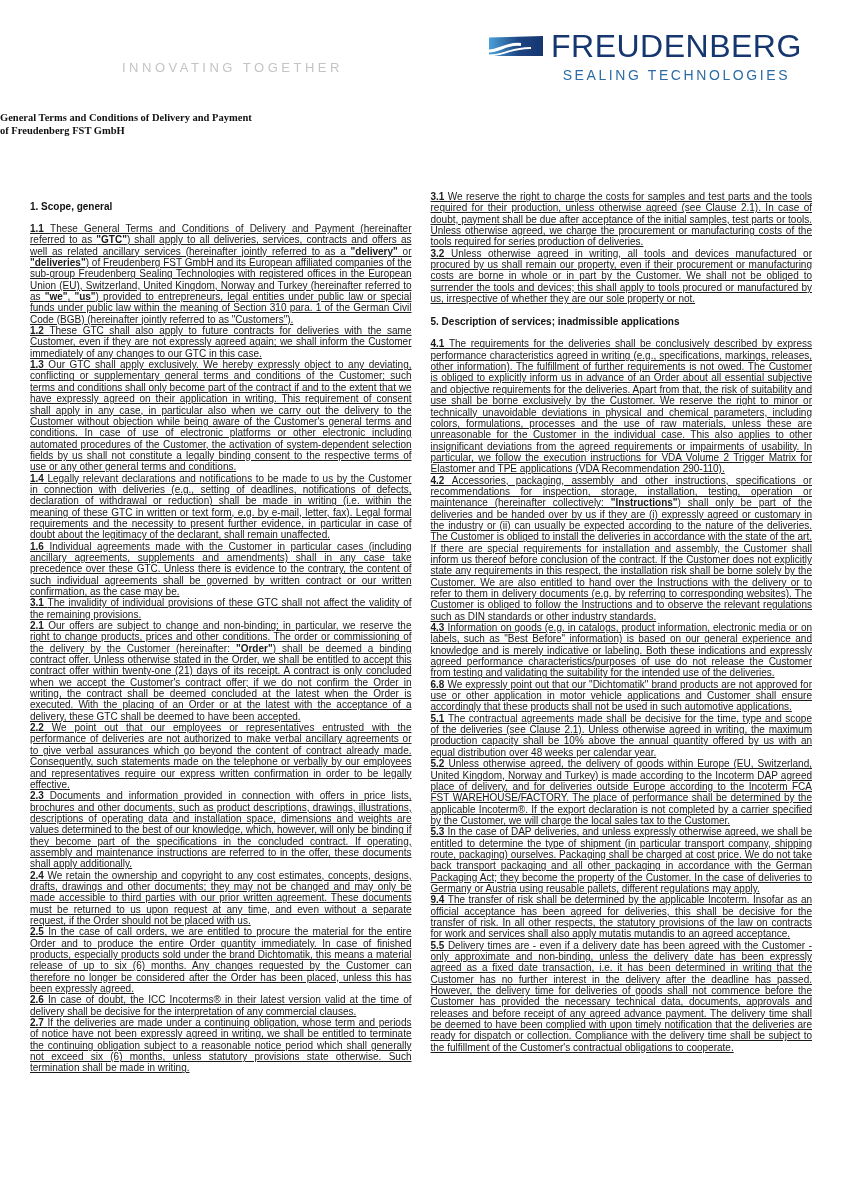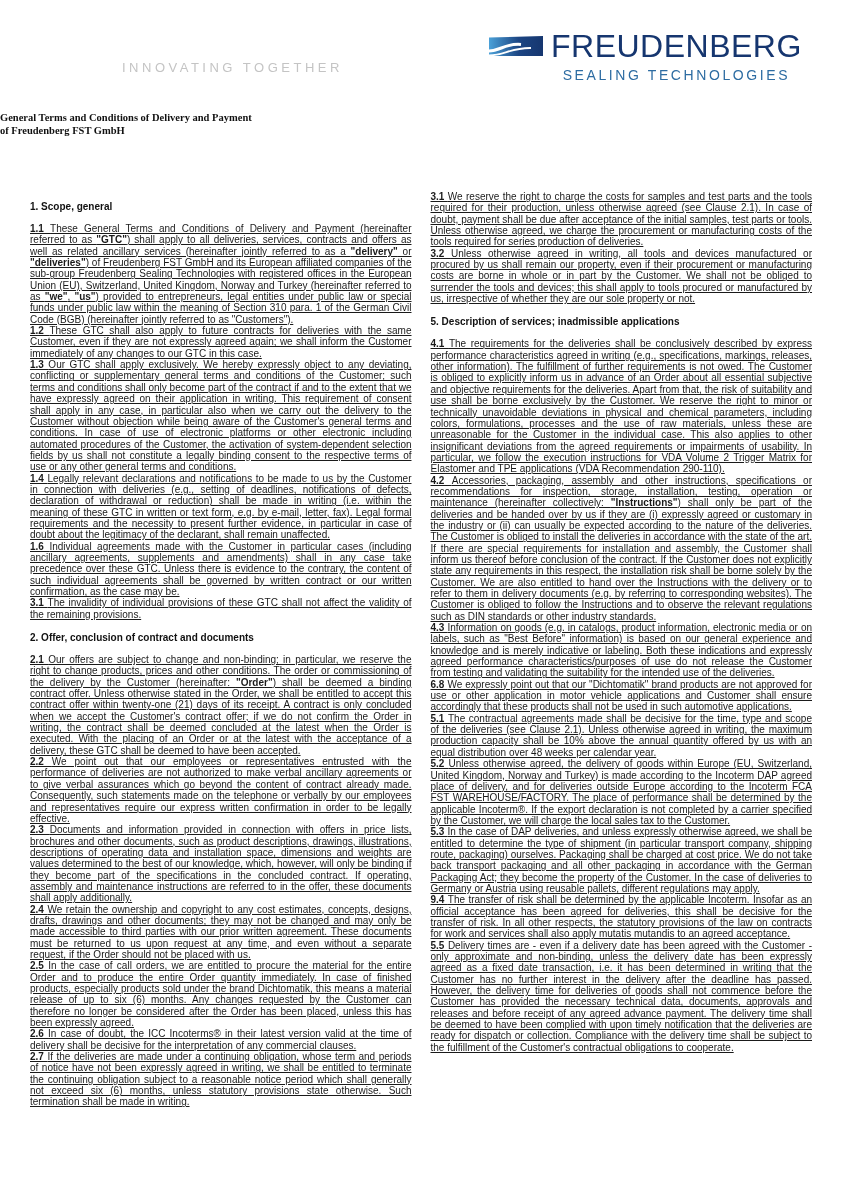--- a/index.html
+++ b/index.html
@@ -88,21 +88,20 @@
 
   <div class="columns">
     <div class="col" id="col-left">
         <div class="sec-heading">1. Scope, general</div>
         <p class="clause"><b>1.1 </b>These General Terms and Conditions of Delivery and Payment (hereinafter referred to as <b>"GTC"</b>) shall apply to all deliveries, services, contracts and offers as well as related ancillary services (hereinafter jointly referred to as a <b>"delivery"</b> or <b>"deliveries"</b>) of Freudenberg FST GmbH and its European affiliated companies of the sub-group Freudenberg Sealing Technologies with registered offices in the European Union (EU), Switzerland, United Kingdom, Norway and Turkey (hereinafter referred to as <b>"we"</b>, <b>"us"</b>) provided to entrepreneurs, legal entities under public law or special funds under public law within the meaning of Section 310 para. 1 of the German Civil Code (BGB) (hereinafter jointly referred to as "Customers").</p>
         <p class="clause"><b>1.2 </b>These GTC shall also apply to future contracts for deliveries with the same Customer, even if they are not expressly agreed again; we shall inform the Customer immediately of any changes to our GTC in this case.</p>
         <p class="clause"><b>1.3 </b>Our GTC shall apply exclusively. We hereby expressly object to any deviating, conflicting or supplementary general terms and conditions of the Customer; such terms and conditions shall only become part of the contract if and to the extent that we have expressly agreed on their application in writing. This requirement of consent shall apply in any case, in particular also when we carry out the delivery to the Customer without objection while being aware of the Customer's general terms and conditions. In case of use of electronic platforms or other electronic including automated procedures of the Customer, the activation of system-dependent selection fields by us shall not constitute a legally binding consent to the respective terms of use or any other general terms and conditions.</p>
         <p class="clause"><b>1.4 </b>Legally relevant declarations and notifications to be made to us by the Customer in connection with deliveries (e.g., setting of deadlines, notifications of defects, declaration of withdrawal or reduction) shall be made in writing (i.e. within the meaning of these GTC in written or text form, e.g. by e-mail, letter, fax). Legal formal requirements and the necessity to present further evidence, in particular in case of doubt about the legitimacy of the declarant, shall remain unaffected.</p>
         <p class="clause"><b>1.6 </b>Individual agreements made with the Customer in particular cases (including ancillary agreements, supplements and amendments) shall in any case take precedence over these GTC. Unless there is evidence to the contrary, the content of such individual agreements shall be governed by written contract or our written confirmation, as the case may be.</p>
         <p class="clause"><b>3.1 </b>The invalidity of individual provisions of these GTC shall not affect the validity of the remaining provisions.</p>
-        <div class="sec-heading">2. Offer, conclusion of contract and documents</div>
         <p class="clause"><b>2.1 </b>Our offers are subject to change and non-binding; in particular, we reserve the right to change products, prices and other conditions. The order or commissioning of the delivery by the Customer (hereinafter: <b>"Order"</b>) shall be deemed a binding contract offer. Unless otherwise stated in the Order, we shall be entitled to accept this contract offer within twenty-one (21) days of its receipt. A contract is only concluded when we accept the Customer's contract offer; if we do not confirm the Order in writing, the contract shall be deemed concluded at the latest when the Order is executed. With the placing of an Order or at the latest with the acceptance of a delivery, these GTC shall be deemed to have been accepted.</p>
         <p class="clause"><b>2.2 </b>We point out that our employees or representatives entrusted with the performance of deliveries are not authorized to make verbal ancillary agreements or to give verbal assurances which go beyond the content of contract already made. Consequently, such statements made on the telephone or verbally by our employees and representatives require our express written confirmation in order to be legally effective.</p>
         <p class="clause"><b>2.3 </b>Documents and information provided in connection with offers in price lists, brochures and other documents, such as product descriptions, drawings, illustrations, descriptions of operating data and installation space, dimensions and weights are values determined to the best of our knowledge, which, however, will only be binding if they become part of the specifications in the concluded contract. If operating, assembly and maintenance instructions are referred to in the offer, these documents shall apply additionally.</p>
         <p class="clause"><b>2.4 </b>We retain the ownership and copyright to any cost estimates, concepts, designs, drafts, drawings and other documents; they may not be changed and may only be made accessible to third parties with our prior written agreement. These documents must be returned to us upon request at any time, and even without a separate request, if the Order should not be placed with us.</p>
         <p class="clause"><b>2.5 </b>In the case of call orders, we are entitled to procure the material for the entire Order and to produce the entire Order quantity immediately. In case of finished products, especially products sold under the brand Dichtomatik, this means a material release of up to six (6) months. Any changes requested by the Customer can therefore no longer be considered after the Order has been placed, unless this has been expressly agreed.</p>
         <p class="clause"><b>2.6 </b>In case of doubt, the ICC Incoterms® in their latest version valid at the time of delivery shall be decisive for the interpretation of any commercial clauses.</p>
         <p class="clause"><b>2.7 </b>If the deliveries are made under a continuing obligation, whose term and periods of notice have not been expressly agreed in writing, we shall be entitled to terminate the continuing obligation subject to a reasonable notice period which shall generally not exceed six (6) months, unless statutory provisions state otherwise. Such termination shall be made in writing.</p>
       </div>
     <div class="col" id="col-right">
         <p class="clause"><b>3.1 </b>We reserve the right to charge the costs for samples and test parts and the tools required for their production, unless otherwise agreed (see Clause 2.1). In case of doubt, payment shall be due after acceptance of the initial samples, test parts or tools. Unless otherwise agreed, we charge the procurement or manufacturing costs of the tools required for series production of deliveries.</p>

